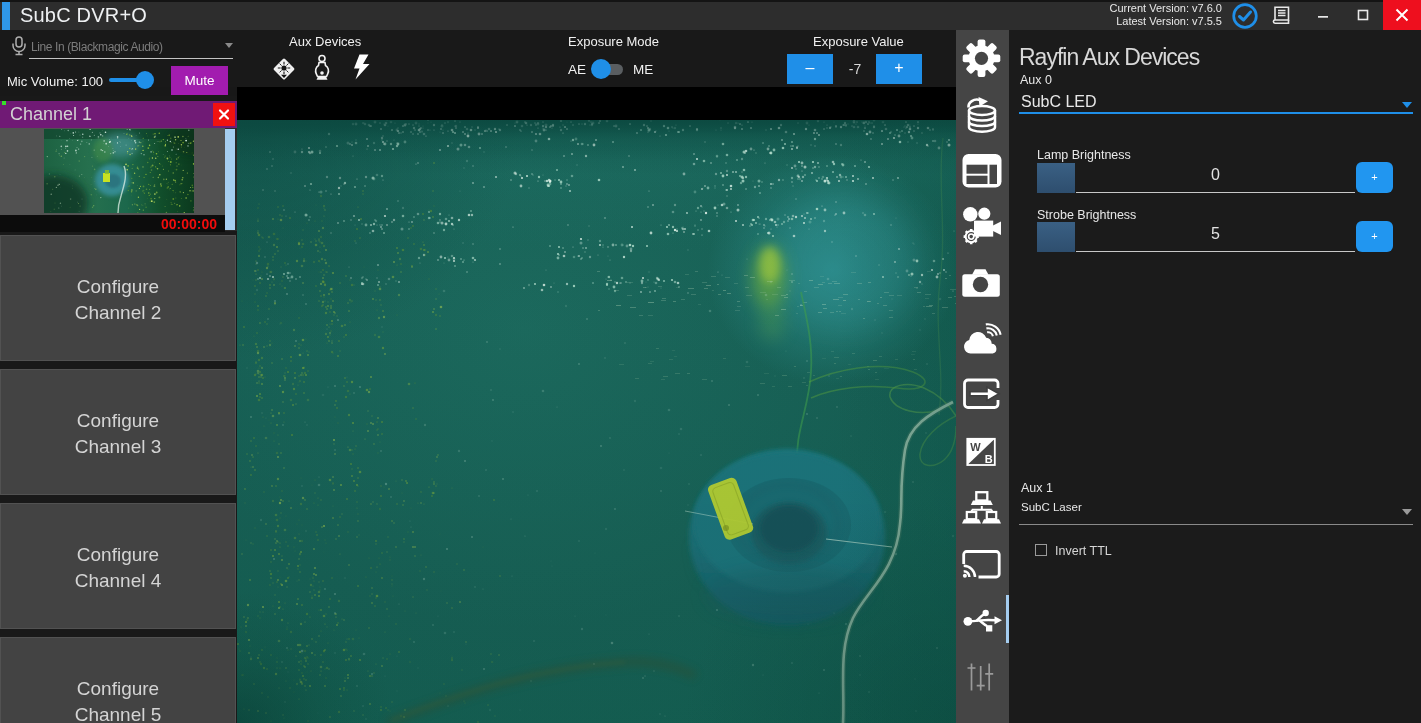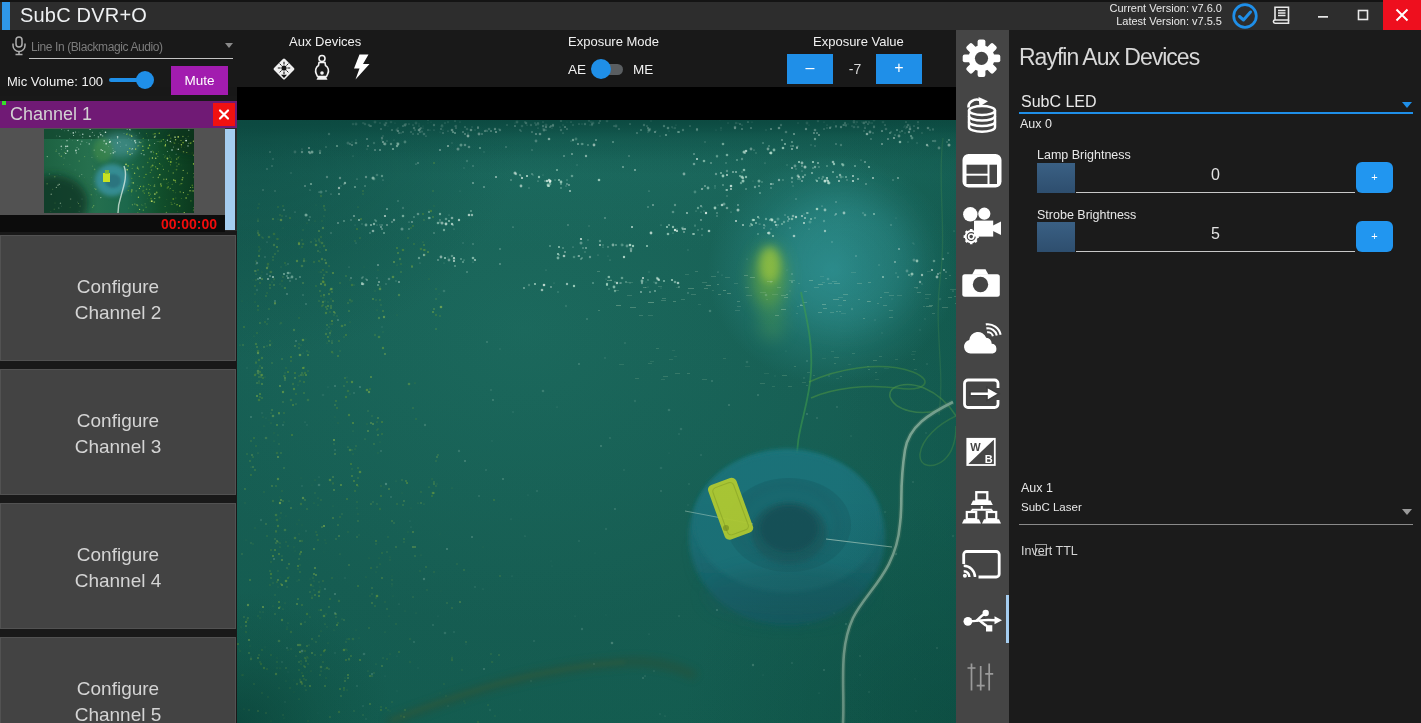--- a/index.html
+++ b/index.html
@@ -56,36 +56,36 @@
   #videopane { position:absolute; left:237px; top:85px; width:719px; height:638px; background:#000; }
   #scene { position:absolute; left:237px; top:120px; width:719px; height:603px; }
   
   #toolbar { position:absolute; left:956px; top:30px; width:53px; height:693px; background:#454545; }
   .tbi { position:absolute; left:962px; width:40px; height:40px; }
   #selline { position:absolute; left:1006px; top:595px; width:3px; height:48px; background:#a5cdf0; }
   
   #rpanel { position:absolute; left:1009px; top:30px; width:412px; height:693px; background:#1b1b1b; }
   #rphead { position:absolute; left:1019px; top:44px; font-size:23px; letter-spacing:-1px; color:#d8d8d8; }
   .rlbl { position:absolute; font-size:12.5px; color:#e8e8e8; }
-  #aux0 { left:1020px; top:73px;margin-top:44px; }
+  #aux0 { left:1020px; top:73px; }
   #subcled { left:1021px; top:93px; font-size:16px; }
   #led-under { position:absolute; left:1019px; top:112px; width:394px; height:2px; background:#1f8fe8; }
   #led-caret { position:absolute; left:1402px; top:102px; width:0; height:0; border-left:5.5px solid transparent; border-right:5.5px solid transparent; border-top:6.5px solid #1f8fe8; }
   #lamplbl { left:1037px; top:148px; }
   #strobelbl { left:1037px; top:208px; }
   .mblock { position:absolute; width:38px; height:30px; background:linear-gradient(#3a6084,#2e4e6e); }
   .fielduline { position:absolute; height:1px; background:#c8c8c8; width:279px; left:1076px; }
   .fieldval { position:absolute; left:1076px; width:279px; text-align:center; font-size:16px; color:#e2e2e2; }
   .plusbtn { position:absolute; left:1356px; width:37px; height:31px; background:#2196f0; border-radius:6px; color:#fff; font-size:11px; text-align:center; line-height:31px; }
   #aux1 { left:1021px; top:481px; }
   #subclaser { left:1021px; top:501px; font-size:11.5px; }
   #laser-under { position:absolute; left:1019px; top:524px; width:394px; height:1px; background:#8a8a8a; }
   #laser-caret { position:absolute; left:1402px; top:509px; width:0; height:0; border-left:5.5px solid transparent; border-right:5.5px solid transparent; border-top:6.5px solid #9a9a9a; }
   #invbox { position:absolute; left:1035px; top:544px; width:12px; height:12px; border:1.5px solid #9a9a9a; background:#1b1b1b; }
-  #invlbl { left:1021px; top:544px; font-size:12.5px; color:#d6d6d6; }
+  #invlbl { left:1055px; top:544px; font-size:12.5px; color:#d6d6d6; }
 </style>
 </head>
 <body>
 
 <div id="videopane"></div>
 <div id="scene"><svg width="719" height="603" viewBox="0 0 719 603">
       <defs>
 <radialGradient id="bgrad" cx="40%" cy="35%" r="90%">
   <stop offset="0%" stop-color="#1c6a5e"></stop>
   <stop offset="55%" stop-color="#176055"></stop>

